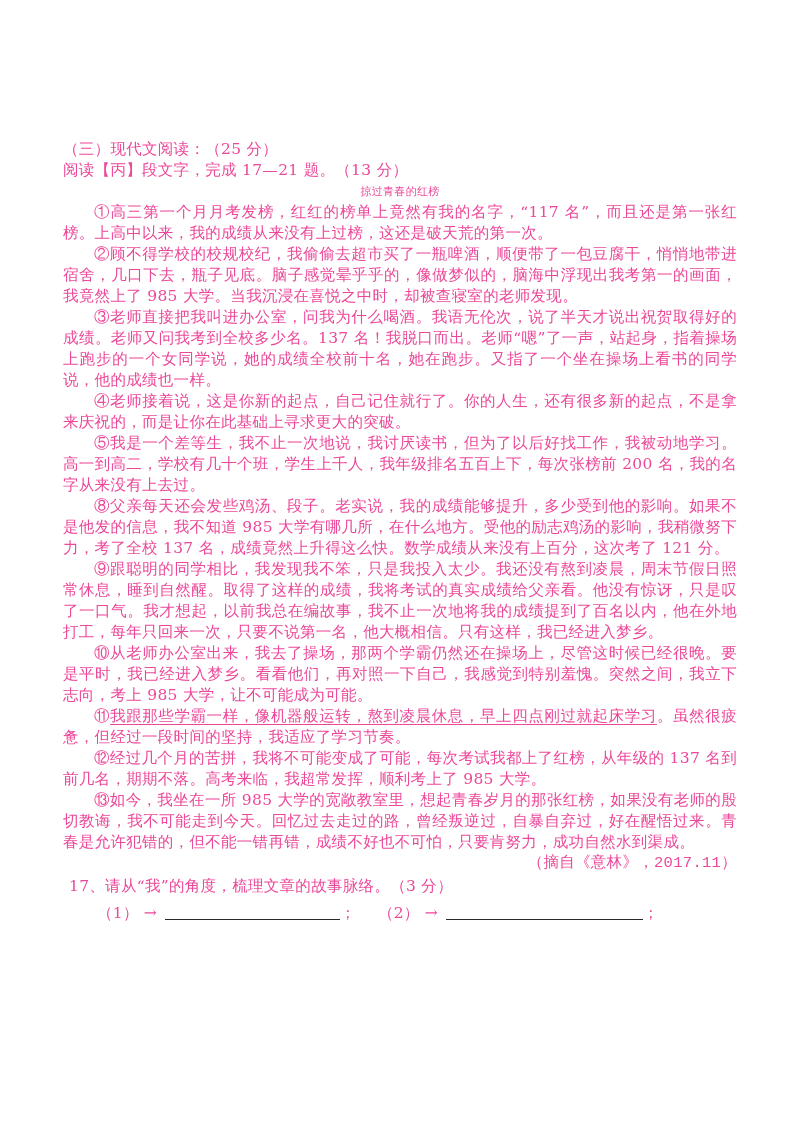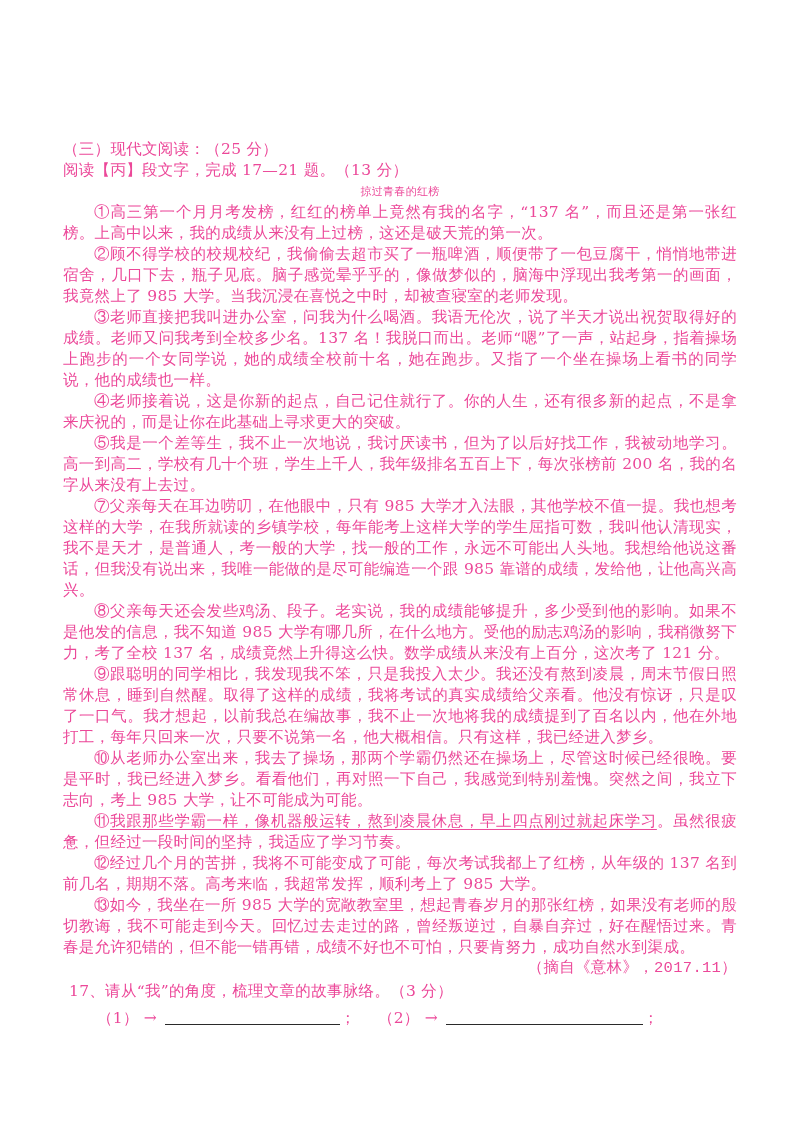--- a/index.html
+++ b/index.html
@@ -63,26 +63,25 @@
 </head>
 <body>
 
 <div class="page">
 
   <p class="hline">（三）现代文阅读：（25 分）</p>
   <p class="hline">阅读【丙】段文字，完成 17—21 题。（13 分）</p>
 
   <h1 class="title">掠过青春的红榜</h1>
 
-  <p class="para"><span>①高三第一个月月考发榜，红红的榜单上竟然有我的名字，“137 名”，而且还是第一张红榜。上高中以来，我的成绩从来没有上过榜，这还是破天荒的第一次。</span></p>
+  <p class="para"><span>①高三第一个月月考发榜，红红的榜单上竟然有我的名字，“117 名”，而且还是第一张红榜。上高中以来，我的成绩从来没有上过榜，这还是破天荒的第一次。</span></p>
   <p class="para"><span>②顾不得学校的校规校纪，我偷偷去超市买了一瓶啤酒，顺便带了一包豆腐干，悄悄地带进宿舍，几口下去，瓶子见底。脑子感觉晕乎乎的，像做梦似的，脑海中浮现出我考第一的画面，我竟然上了 985 大学。当我沉浸在喜悦之中时，却被查寝室的老师发现。</span></p>
   <p class="para"><span>③老师直接把我叫进办公室，问我为什么喝酒。我语无伦次，说了半天才说出祝贺取得好的成绩。老师又问我考到全校多少名。137 名！我脱口而出。老师“嗯”了一声，站起身，指着操场上跑步的一个女同学说，她的成绩全校前十名，她在跑步。又指了一个坐在操场上看书的同学说，他的成绩也一样。</span></p>
   <p class="para"><span>④老师接着说，这是你新的起点，自己记住就行了。你的人生，还有很多新的起点，不是拿来庆祝的，而是让你在此基础上寻求更大的突破。</span></p>
   <p class="para"><span>⑤我是一个差等生，我不止一次地说，我讨厌读书，但为了以后好找工作，我被动地学习。高一到高二，学校有几十个班，学生上千人，我年级排名五百上下，每次张榜前 200 名，我的名字从来没有上去过。</span></p>
-  <p class="para"><span>⑦父亲每天在耳边唠叨，在他眼中，只有 985 大学才入法眼，其他学校不值一提。我也想考这样的大学，在我所就读的乡镇学校，每年能考上这样大学的学生屈指可数，我叫他认清现实，我不是天才，是普通人，考一般的大学，找一般的工作，永远不可能出人头地。我想给他说这番话，但我没有说出来，我唯一能做的是尽可能编造一个跟 985 靠谱的成绩，发给他，让他高兴高兴。</span></p>
   <p class="para"><span>⑧父亲每天还会发些鸡汤、段子。老实说，我的成绩能够提升，多少受到他的影响。如果不是他发的信息，我不知道 985 大学有哪几所，在什么地方。受他的励志鸡汤的影响，我稍微努下力，考了全校 137 名，成绩竟然上升得这么快。数学成绩从来没有上百分，这次考了 121 分。</span></p>
   <p class="para"><span>⑨跟聪明的同学相比，我发现我不笨，只是我投入太少。我还没有熬到凌晨，周末节假日照常休息，睡到自然醒。取得了这样的成绩，我将考试的真实成绩给父亲看。他没有惊讶，只是叹了一口气。我才想起，以前我总在编故事，我不止一次地将我的成绩提到了百名以内，他在外地打工，每年只回来一次，只要不说第一名，他大概相信。只有这样，我已经进入梦乡。</span></p>
   <p class="para"><span>⑩从老师办公室出来，我去了操场，那两个学霸仍然还在操场上，尽管这时候已经很晚。要是平时，我已经进入梦乡。看看他们，再对照一下自己，我感觉到特别羞愧。突然之间，我立下志向，考上 985 大学，让不可能成为可能。</span></p>
 
   <p class="para"><span>⑪</span><span class="ul-passage">我跟那些学霸一样，像机器般运转，熬到凌晨休息，早上四点刚过就起床学习</span><span>。虽然很疲惫，但经过一段时间的坚持，我适应了学习节奏。</span></p>
 
   <p class="para"><span>⑫经过几个月的苦拼，我将不可能变成了可能，每次考试我都上了红榜，从年级的 137 名到前几名，期期不落。高考来临，我超常发挥，顺利考上了 985 大学。</span></p>
   <p class="para"><span>⑬如今，我坐在一所 985 大学的宽敞教室里，想起青春岁月的那张红榜，如果没有老师的殷切教诲，我不可能走到今天。回忆过去走过的路，曾经叛逆过，自暴自弃过，好在醒悟过来。青春是允许犯错的，但不能一错再错，成绩不好也不可怕，只要肯努力，成功自然水到渠成。</span></p>
 
   <p class="source">（摘自《意林》，2017.11）</p>

